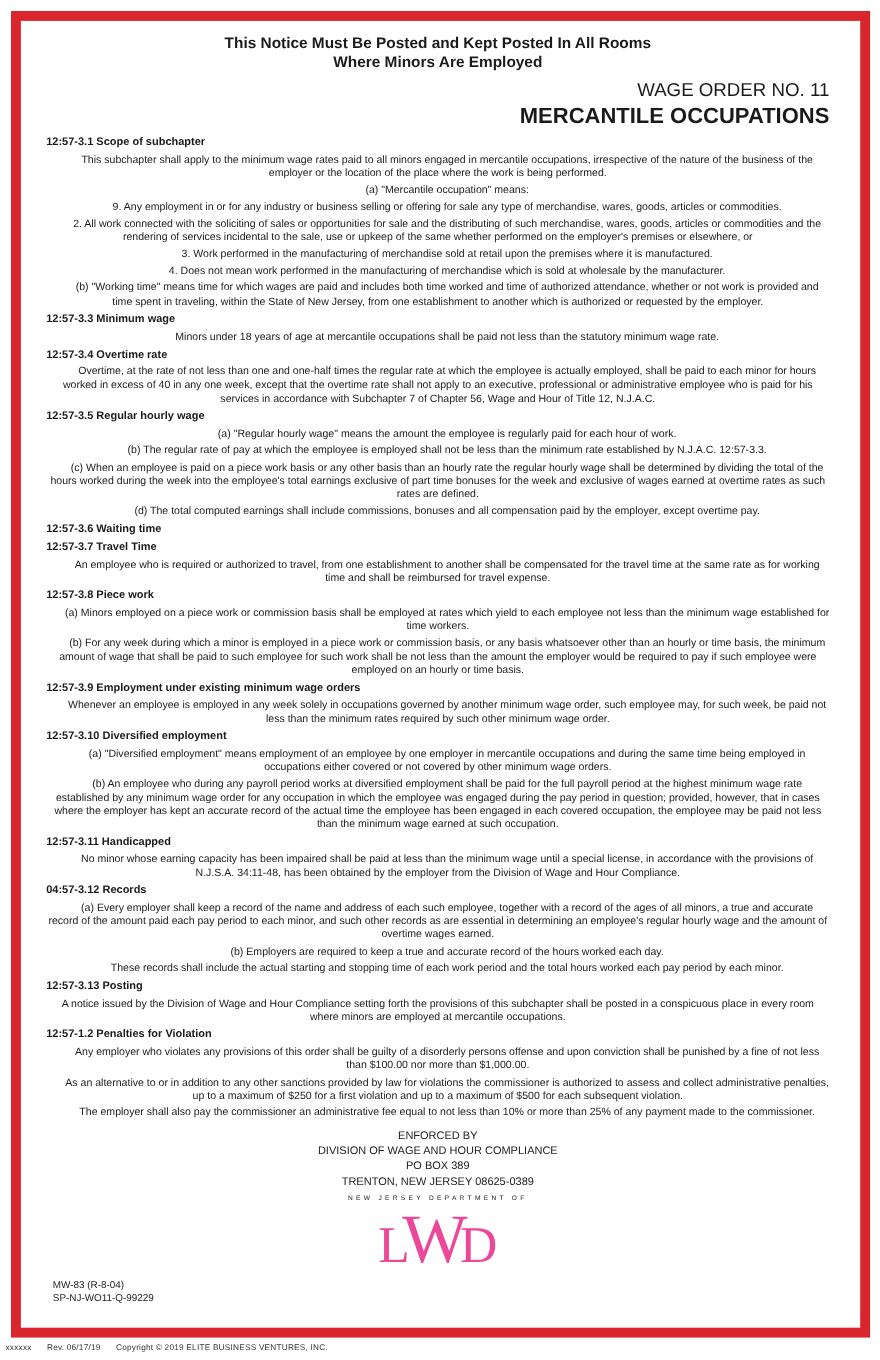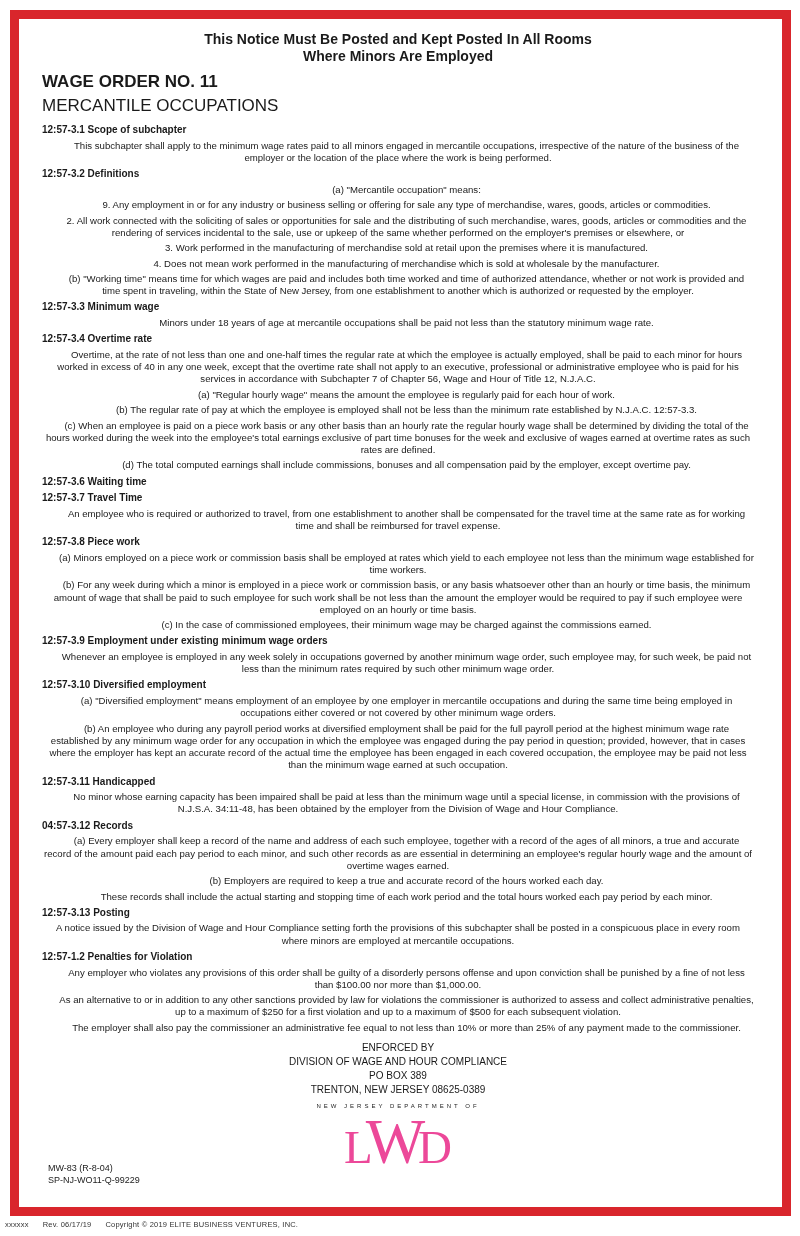--- a/index.html
+++ b/index.html
@@ -7,22 +7,22 @@
     position:relative;width:800px;height:1236px;background:#ffffff;
     font-family:"Liberation Sans",sans-serif;color:#1a1a1a;overflow:hidden;
   }
   .frame{
     position:absolute;left:10px;top:10px;right:9px;bottom:20px;
     border:9px solid #d9262c;box-sizing:border-box;background:#ffffff;
     overflow:hidden;
   }
   .content{padding:12px 28px 0 23px;}
   .notice{ text-align:center;font-weight:bold;font-size:14px;line-height:17px;margin:0;}
-  .main-title{text-align:left;font-weight:bold;font-size:17px;line-height:20px;margin:7px 0 0 0;}
-  .sub-title{text-align:left;font-weight:normal;font-size:17px;line-height:20px;margin:4px 0 0 0;}
+  .main-title{text-align:right;font-weight:normal;font-size:17px;line-height:20px;margin:7px 0 0 0;}
+  .sub-title{text-align:right;font-weight:bold;font-size:20px;line-height:20px;margin:4px 0 0 0;}
   .doc-body{margin-top:8px;}
   .sec-heading{font-size:10px;font-weight:bold;line-height:12.5px;margin:4px 0 0 0;}
   .para{font-size:9.6px;line-height:12.2px;margin:3.2px 0 0 0;text-indent:17px;text-align:center;}
   .para.flush{text-indent:0;}
   .enforce{ text-align:center;font-size:10px;line-height:12.6px;margin:6px 0 0 0;}
   .enforce.first{margin-top:8px;}
   .enforce + .enforce{margin-top:1.5px;}
   .logo-wrap{margin-top:5px;text-align:center;}
   .logo-top{font-size:6px;letter-spacing:3px;color:#222;line-height:8px;}
   .logo-letters{font-family:"Liberation Serif",serif;color:#ec4899;line-height:1;margin-top:1px;}
@@ -44,49 +44,48 @@
     <div class="content">
 
       <p class="notice">This Notice Must Be Posted and Kept Posted In All Rooms</p>
       <p class="notice">Where Minors Are Employed</p>
       <h1 class="main-title">WAGE ORDER NO. 11</h1>
       <h1 class="sub-title">MERCANTILE OCCUPATIONS</h1>
 
       <main class="doc-body">
           <h2 class="sec-heading">12:57-3.1 Scope of subchapter</h2>
           <p class="para">This subchapter shall apply to the minimum wage rates paid to all minors engaged in mercantile occupations, irrespective of the nature of the business of the employer or the location of the place where the work is being performed.</p>
-          <h2 class="sec-heading">12:57-3.2 Definitions</h2>
           <p class="para">(a) "Mercantile occupation" means:</p>
           <p class="para">9. Any employment in or for any industry or business selling or offering for sale any type of merchandise, wares, goods, articles or commodities.</p>
           <p class="para">2. All work connected with the soliciting of sales or opportunities for sale and the distributing of such merchandise, wares, goods, articles or commodities and the rendering of services incidental to the sale, use or upkeep of the same whether performed on the employer's premises or elsewhere, or</p>
           <p class="para">3. Work performed in the manufacturing of merchandise sold at retail upon the premises where it is manufactured.</p>
           <p class="para">4. Does not mean work performed in the manufacturing of merchandise which is sold at wholesale by the manufacturer.</p>
           <p class="para">(b) "Working time" means time for which wages are paid and includes both time worked and time of authorized attendance, whether or not work is provided and time spent in traveling, within the State of New Jersey, from one establishment to another which is authorized or requested by the employer.</p>
           <h2 class="sec-heading">12:57-3.3 Minimum wage</h2>
           <p class="para">Minors under 18 years of age at mercantile occupations shall be paid not less than the statutory minimum wage rate.</p>
           <h2 class="sec-heading">12:57-3.4 Overtime rate</h2>
           <p class="para">Overtime, at the rate of not less than one and one-half times the regular rate at which the employee is actually employed, shall be paid to each minor for hours worked in excess of 40 in any one week, except that the overtime rate shall not apply to an executive, professional or administrative employee who is paid for his services in accordance with Subchapter 7 of Chapter 56, Wage and Hour of Title 12, N.J.A.C.</p>
+          <h2 class="sec-heading">12:57-3.5 Regular hourly wage</h2>
           <p class="para">(a) "Regular hourly wage" means the amount the employee is regularly paid for each hour of work.</p>
           <p class="para">(b) The regular rate of pay at which the employee is employed shall not be less than the minimum rate established by N.J.A.C. 12:57-3.3.</p>
           <p class="para">(c) When an employee is paid on a piece work basis or any other basis than an hourly rate the regular hourly wage shall be determined by dividing the total of the hours worked during the week into the employee's total earnings exclusive of part time bonuses for the week and exclusive of wages earned at overtime rates as such rates are defined.</p>
           <p class="para">(d) The total computed earnings shall include commissions, bonuses and all compensation paid by the employer, except overtime pay.</p>
           <h2 class="sec-heading">12:57-3.6 Waiting time</h2>
           <h2 class="sec-heading">12:57-3.7 Travel Time</h2>
           <p class="para">An employee who is required or authorized to travel, from one establishment to another shall be compensated for the travel time at the same rate as for working time and shall be reimbursed for travel expense.</p>
           <h2 class="sec-heading">12:57-3.8 Piece work</h2>
           <p class="para">(a) Minors employed on a piece work or commission basis shall be employed at rates which yield to each employee not less than the minimum wage established for time workers.</p>
           <p class="para">(b) For any week during which a minor is employed in a piece work or commission basis, or any basis whatsoever other than an hourly or time basis, the minimum amount of wage that shall be paid to such employee for such work shall be not less than the amount the employer would be required to pay if such employee were employed on an hourly or time basis.</p>
-          <p class="para">(c) In the case of commissioned employees, their minimum wage may be charged against the commissions earned.</p>
           <h2 class="sec-heading">12:57-3.9 Employment under existing minimum wage orders</h2>
           <p class="para">Whenever an employee is employed in any week solely in occupations governed by another minimum wage order, such employee may, for such week, be paid not less than the minimum rates required by such other minimum wage order.</p>
           <h2 class="sec-heading">12:57-3.10 Diversified employment</h2>
           <p class="para">(a) "Diversified employment" means employment of an employee by one employer in mercantile occupations and during the same time being employed in occupations either covered or not covered by other minimum wage orders.</p>
           <p class="para">(b) An employee who during any payroll period works at diversified employment shall be paid for the full payroll period at the highest minimum wage rate established by any minimum wage order for any occupation in which the employee was engaged during the pay period in question; provided, however, that in cases where the employer has kept an accurate record of the actual time the employee has been engaged in each covered occupation, the employee may be paid not less than the minimum wage earned at such occupation.</p>
           <h2 class="sec-heading">12:57-3.11 Handicapped</h2>
-          <p class="para">No minor whose earning capacity has been impaired shall be paid at less than the minimum wage until a special license, in commission with the provisions of N.J.S.A. 34:11-48, has been obtained by the employer from the Division of Wage and Hour Compliance.</p>
+          <p class="para">No minor whose earning capacity has been impaired shall be paid at less than the minimum wage until a special license, in accordance with the provisions of N.J.S.A. 34:11-48, has been obtained by the employer from the Division of Wage and Hour Compliance.</p>
           <h2 class="sec-heading">04:57-3.12 Records</h2>
           <p class="para">(a) Every employer shall keep a record of the name and address of each such employee, together with a record of the ages of all minors, a true and accurate record of the amount paid each pay period to each minor, and such other records as are essential in determining an employee's regular hourly wage and the amount of overtime wages earned.</p>
           <p class="para">(b) Employers are required to keep a true and accurate record of the hours worked each day.</p>
           <p class="para">These records shall include the actual starting and stopping time of each work period and the total hours worked each pay period by each minor.</p>
           <h2 class="sec-heading">12:57-3.13 Posting</h2>
           <p class="para flush">A notice issued by the Division of Wage and Hour Compliance setting forth the provisions of this subchapter shall be posted in a conspicuous place in every room where minors are employed at mercantile occupations.</p>
           <h2 class="sec-heading">12:57-1.2 Penalties for Violation</h2>
           <p class="para">Any employer who violates any provisions of this order shall be guilty of a disorderly persons offense and upon conviction shall be punished by a fine of not less than $100.00 nor more than $1,000.00.</p>
           <p class="para">As an alternative to or in addition to any other sanctions provided by law for violations the commissioner is authorized to assess and collect administrative penalties, up to a maximum of $250 for a first violation and up to a maximum of $500 for each subsequent violation.</p>
           <p class="para">The employer shall also pay the commissioner an administrative fee equal to not less than 10% or more than 25% of any payment made to the commissioner.</p>

